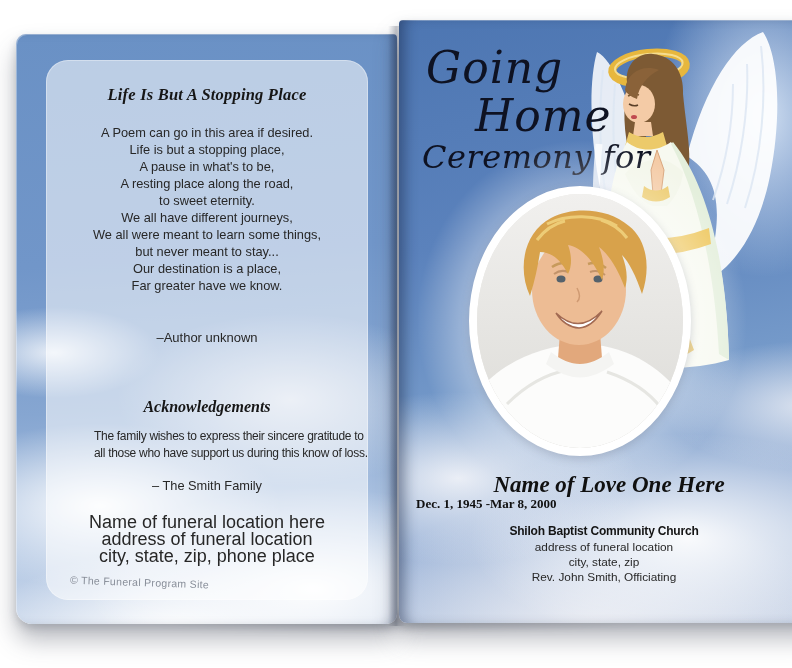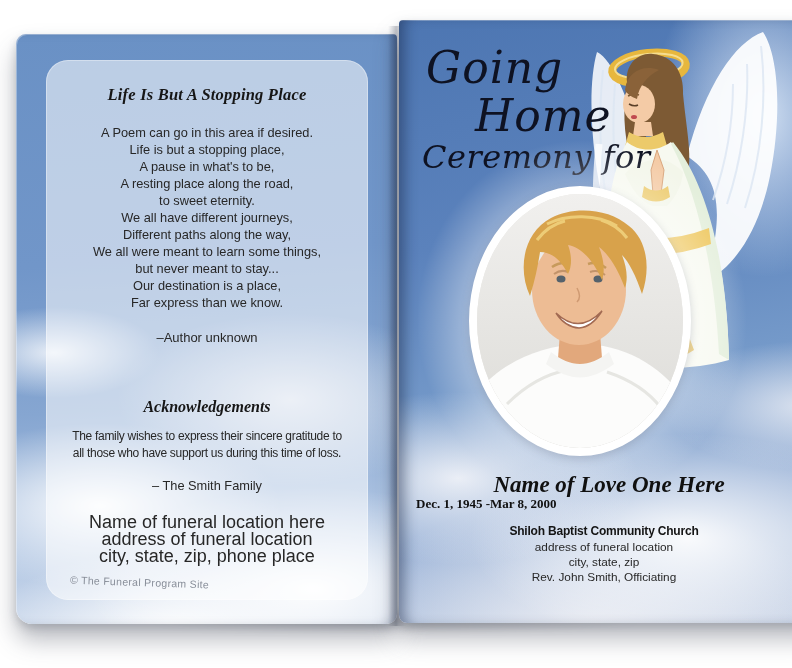--- a/index.html
+++ b/index.html
@@ -30,21 +30,21 @@
   .poem-title{position:absolute;left:0;right:0;top:25px;text-align:center;
     font-family:"Liberation Serif",serif;font-weight:bold;font-style:italic;
     font-size:16.5px;letter-spacing:.2px;color:#161616;}
   .poem-block{position:absolute;left:0;right:0;top:64px;text-align:center;}
   .poem-line{font-size:12.8px;line-height:17px;color:#272727;white-space:nowrap;}
   .poem-attribution{position:absolute;left:0;right:0;top:270px;text-align:center;
     font-size:13px;color:#272727;}
   .ack-title{position:absolute;left:0;right:0;top:338px;text-align:center;
     font-family:"Liberation Serif",serif;font-weight:bold;font-style:italic;
     font-size:16px;color:#161616;}
-  .ack-text{position:absolute;left:0;right:0;top:368px;text-align:center;}
+  .ack-text{position:absolute;left:0;right:0;top:368px;padding-left:48px;}
   .ack-line{font-size:12px;line-height:16.5px;letter-spacing:-.3px;color:#272727;white-space:nowrap;}
   .ack-signature{position:absolute;left:0;right:0;top:418px;text-align:center;
     font-size:12.8px;color:#272727;}
   .location-block{position:absolute;left:0;right:0;top:454px;text-align:center;}
   .location-line{font-size:18px;line-height:17px;color:#272727;white-space:nowrap;}
   .copyright{position:absolute;left:24px;top:516px;font-size:10.5px;color:#888e99;
     transform:rotate(2deg);letter-spacing:.3px;}
   
   .page-right{
     left:399px;top:20px;width:424px;height:603px;
@@ -96,32 +96,31 @@
   <div class="page page-left">
     <div class="inner-panel">
       <div class="poem-title">Life Is But A Stopping Place</div>
       <div class="poem-block">
         <div class="poem-line">A Poem can go in this area if desired.</div>
         <div class="poem-line">Life is but a stopping place,</div>
         <div class="poem-line">A pause in what's to be,</div>
         <div class="poem-line">A resting place along the road,</div>
         <div class="poem-line">to sweet eternity.</div>
         <div class="poem-line">We all have different journeys,</div>
-        <div class="poem-line">Different paths along the way,</div>
         <div class="poem-line">We all were meant to learn some things,</div>
         <div class="poem-line">but never meant to stay...</div>
         <div class="poem-line">Our destination is a place,</div>
-        <div class="poem-line">Far express than we know.</div>
+        <div class="poem-line">Far greater have we know.</div>
       </div>
       <div class="poem-attribution">–Author unknown</div>
 
       <div class="ack-title">Acknowledgements</div>
       <div class="ack-text">
         <div class="ack-line">The family wishes to express their sincere gratitude to</div>
-        <div class="ack-line">all those who have support us during this time of loss.</div>
+        <div class="ack-line">all those who have support us during this know of loss.</div>
       </div>
       <div class="ack-signature">– The Smith Family</div>
       <div class="location-block">
         <div class="location-line">Name of funeral location here</div>
         <div class="location-line">address of funeral location</div>
         <div class="location-line">city, state, zip, phone place</div>
       </div>
       <div class="copyright">© The Funeral Program Site</div>
     </div>
   </div>

